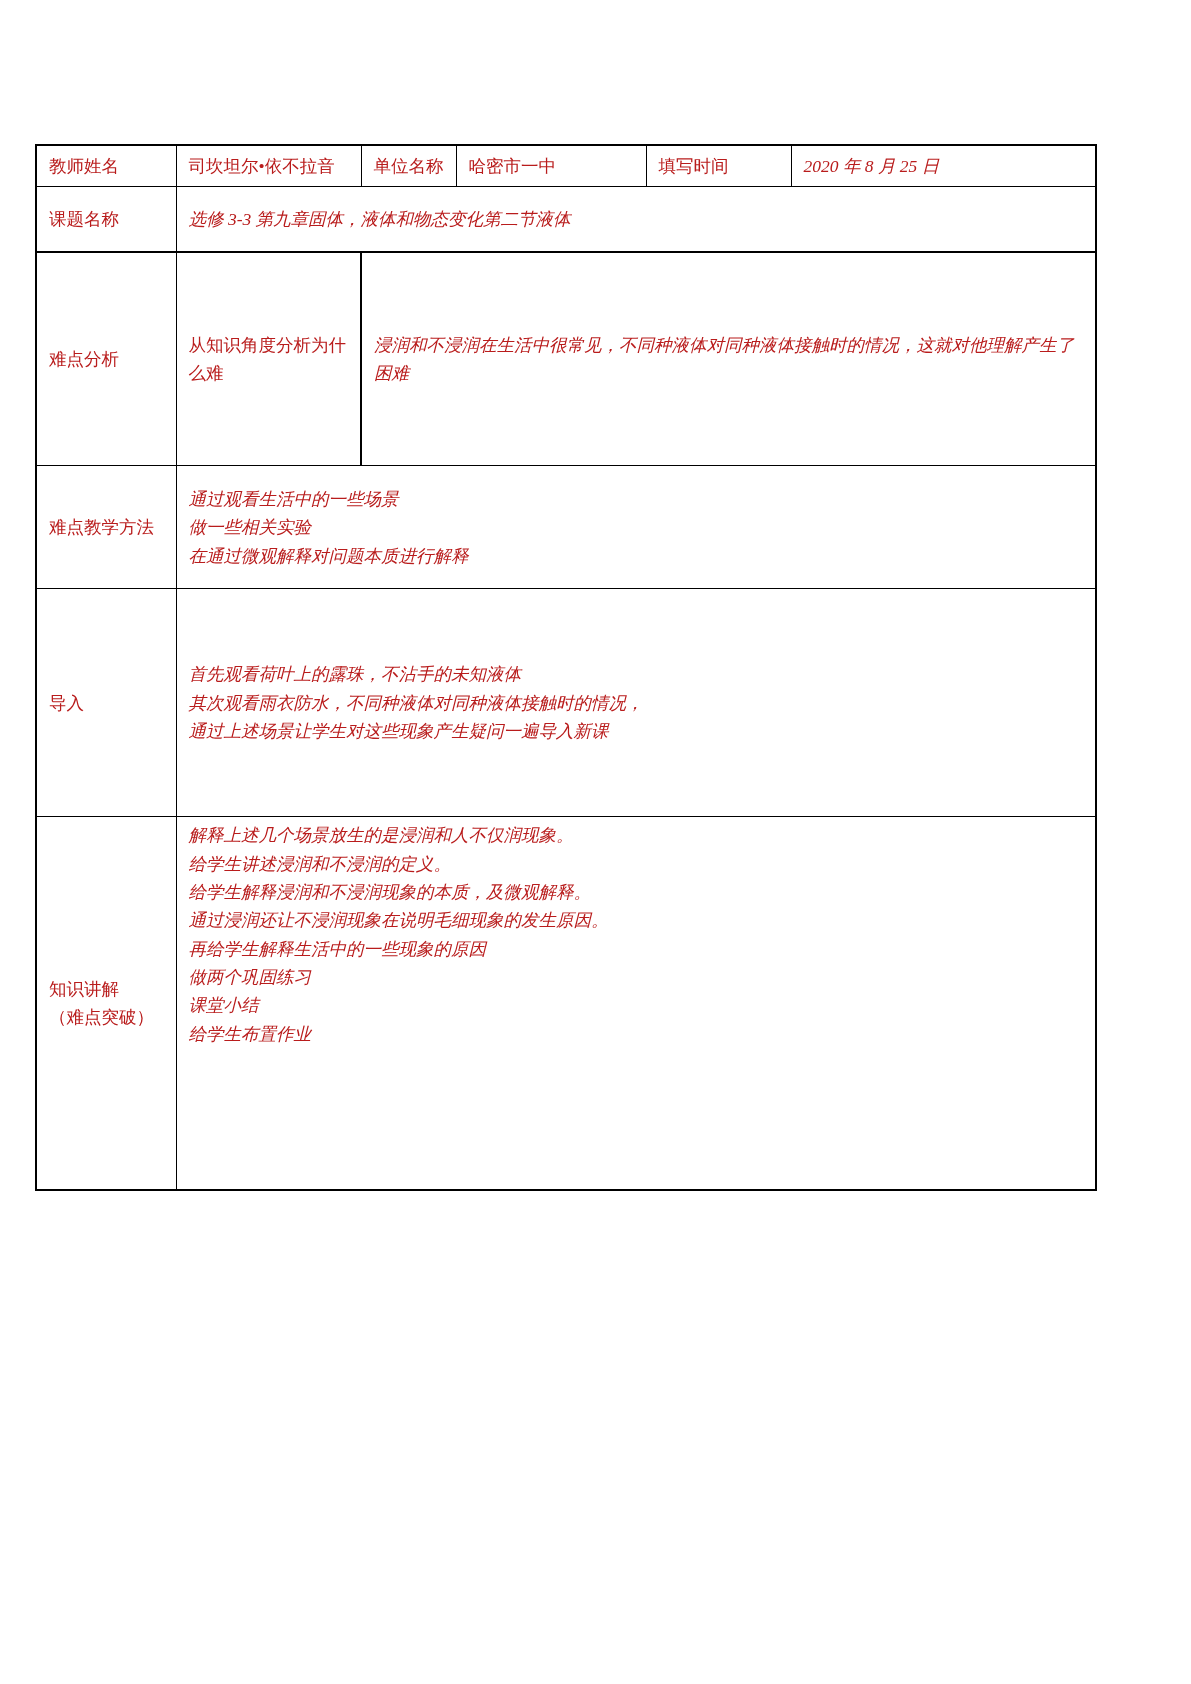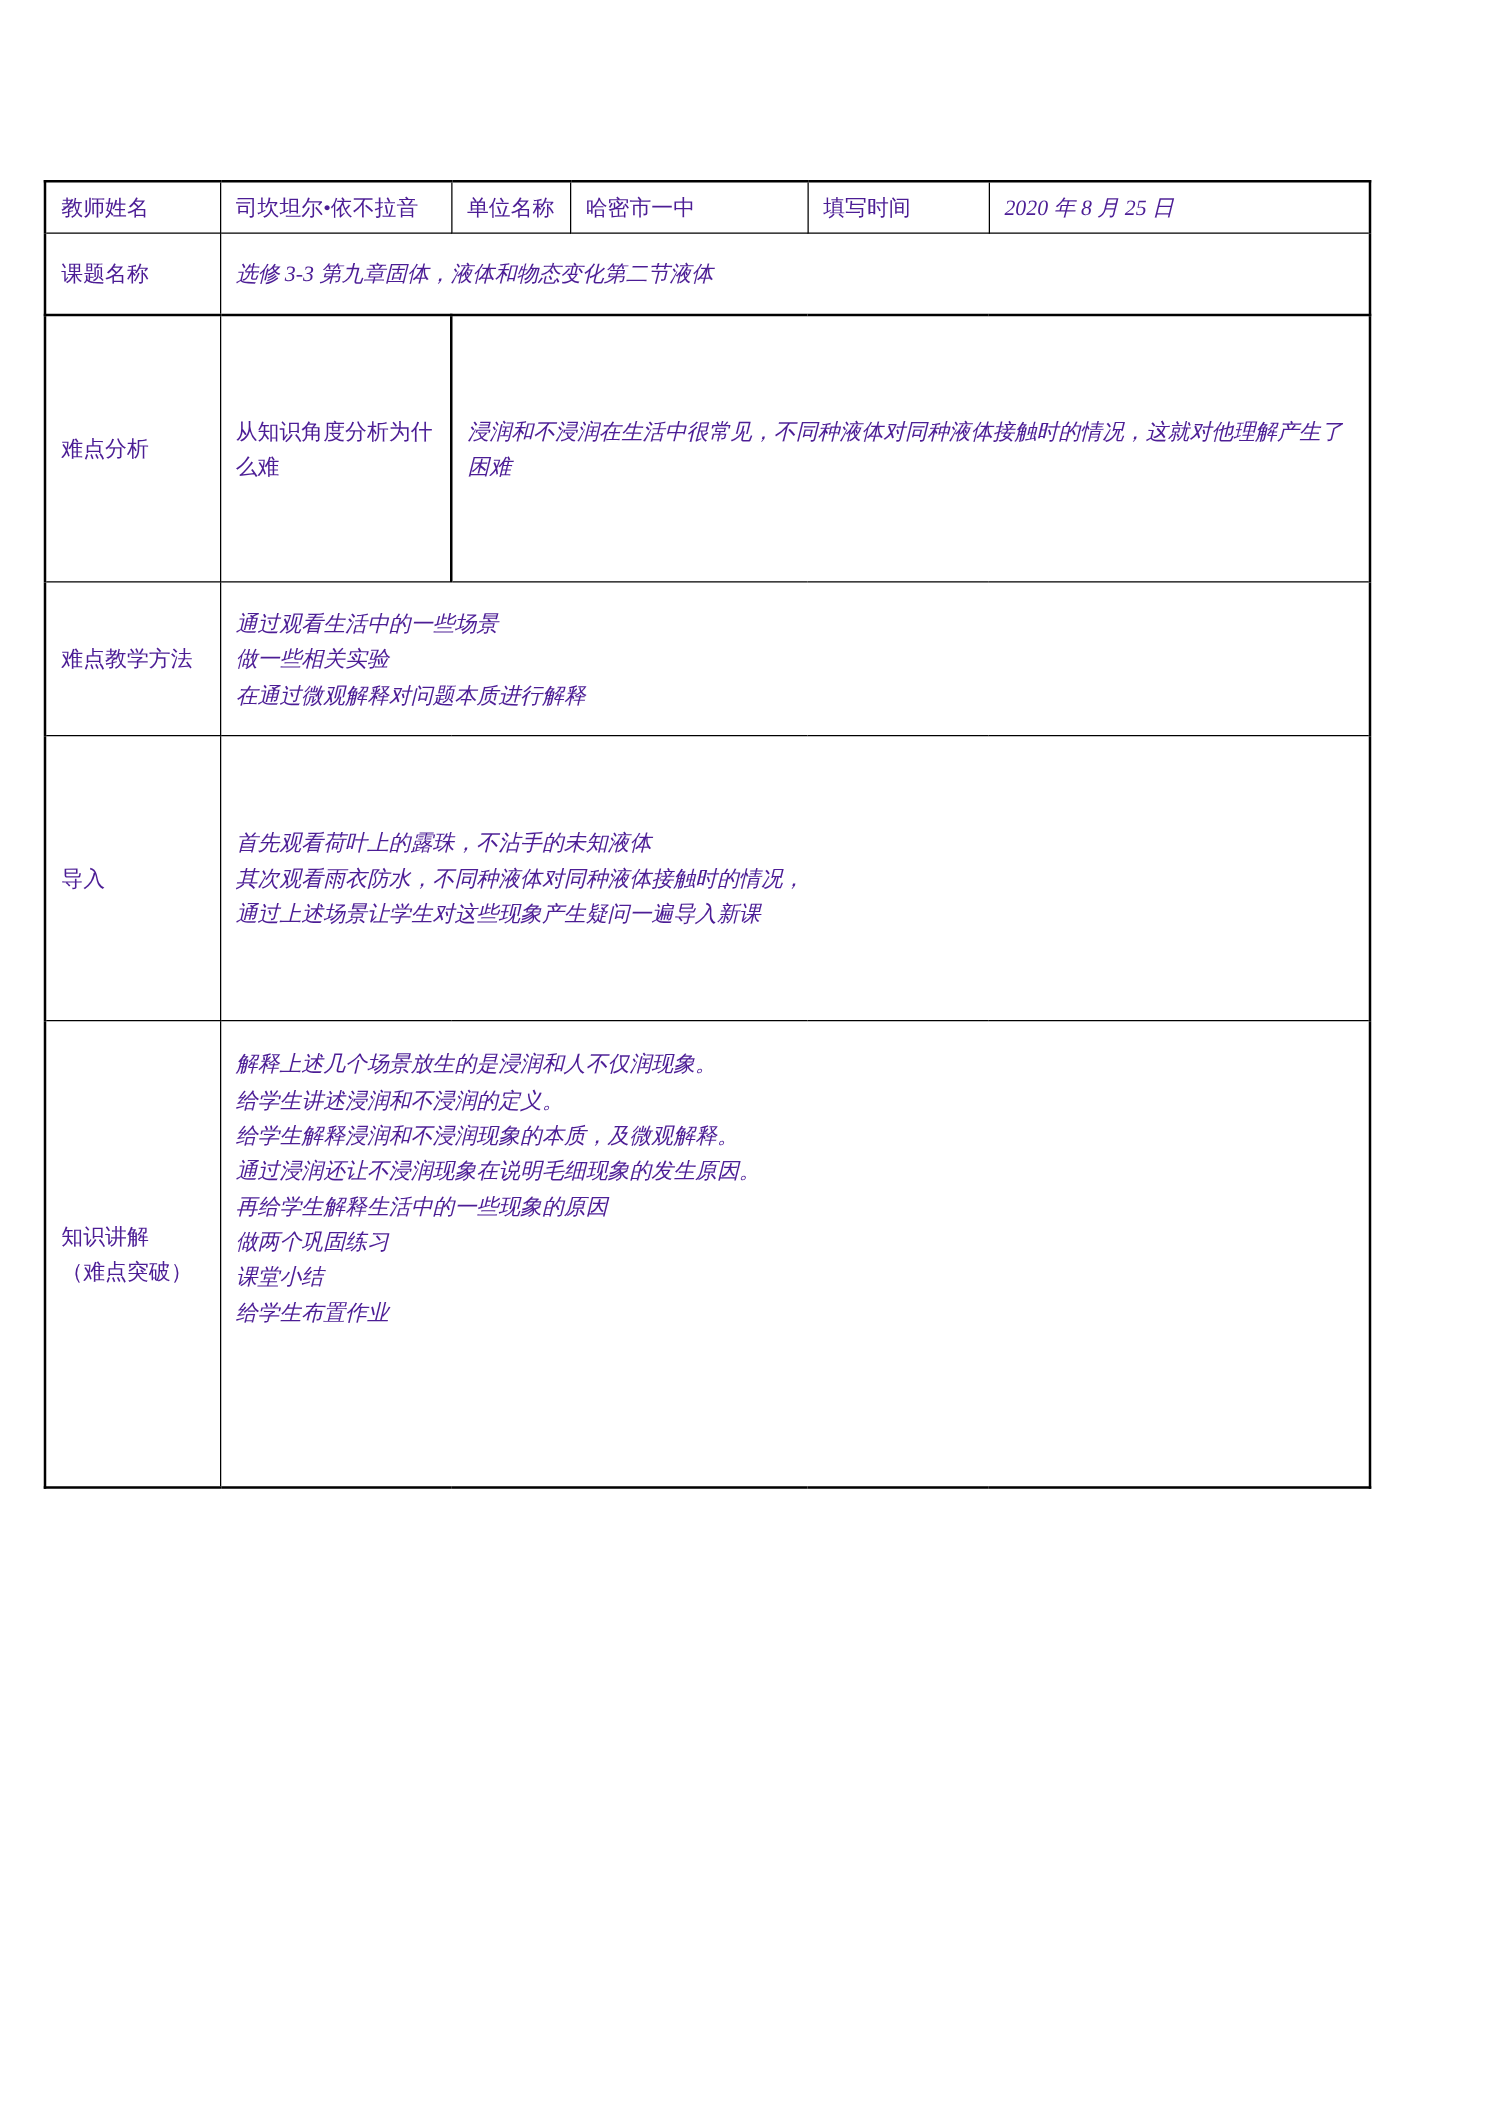--- a/index.html
+++ b/index.html
@@ -28,21 +28,21 @@
     width: 1060px;
     border-collapse: collapse;
     table-layout: fixed;
   }
   .doc-table td {
     border: 1px solid #000000;
     vertical-align: middle;
     padding: 6px 10px 6px 12px;
     font-size: 17.5px;
     line-height: 1.62;
-    color: #4c1d95;
+    color: #b91c1c;
   }
   
   .doc-table tr.top-row td { border-top: 2.5px solid #000000; }
   .doc-table td.hv-left { border-left: 2.5px solid #000000; }
   .doc-table td.hv-right { border-right: 2.5px solid #000000; font-style: italic; }
   .doc-table tr.thick-bottom td { border-bottom: 2.5px solid #000000; }
   .doc-table td.thick-vert-right { border-right: 2.5px solid #000000; margin-top: 32px; }
 
   .label-cell {
     white-space: nowrap;
@@ -103,21 +103,21 @@
       <tr>
         <td class="hv-left label-cell" style="height:215px">导入</td>
         <td class="hv-right multiline" colspan="5">首先观看荷叶上的露珠，不沾手的未知液体
 其次观看雨衣防水，不同种液体对同种液体接触时的情况，
 通过上述场景让学生对这些现象产生疑问一遍导入新课</td>
       </tr>
 
       <tr class="thick-bottom">
         <td class="hv-left label-cell multiline label-center" style="height:360px">知识讲解
 （难点突破）</td>
-        <td class="hv-right multiline" colspan="5" style="vertical-align:top; padding-top:20px">解释上述几个场景放生的是浸润和人不仅润现象。
+        <td class="hv-right multiline" colspan="5" style="vertical-align:top; padding-top:4px">解释上述几个场景放生的是浸润和人不仅润现象。
 给学生讲述浸润和不浸润的定义。
 给学生解释浸润和不浸润现象的本质，及微观解释。
 通过浸润还让不浸润现象在说明毛细现象的发生原因。
 再给学生解释生活中的一些现象的原因
 做两个巩固练习
 课堂小结
 给学生布置作业</td>
       </tr>
     </tbody>
   </table>

